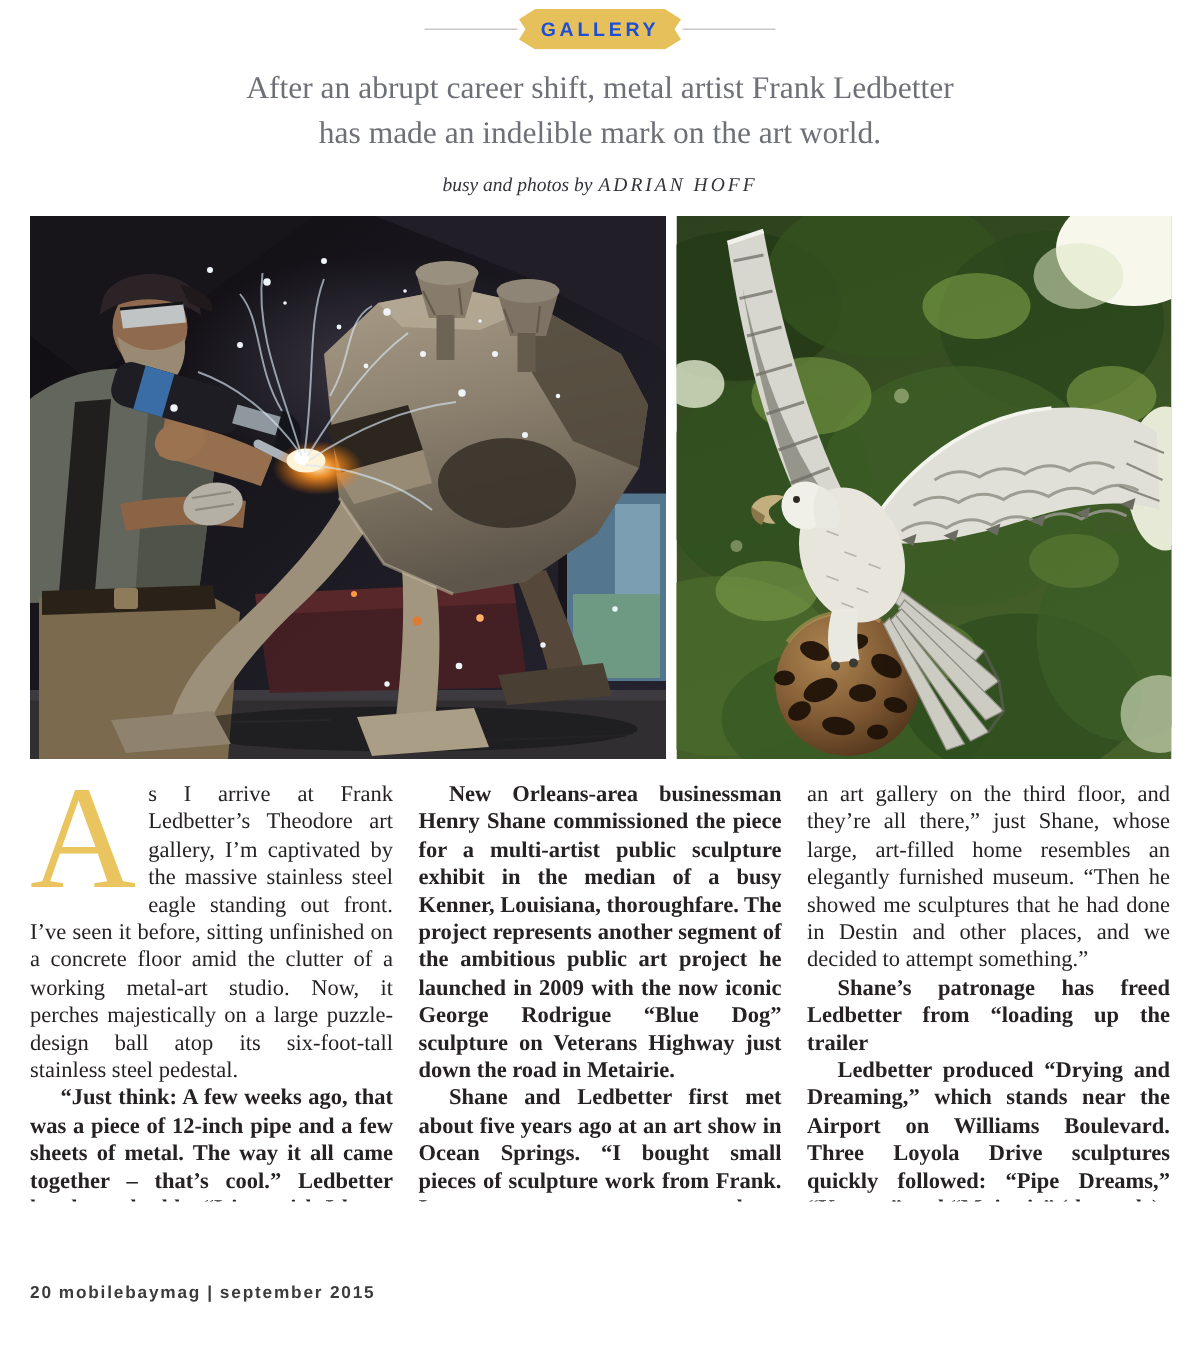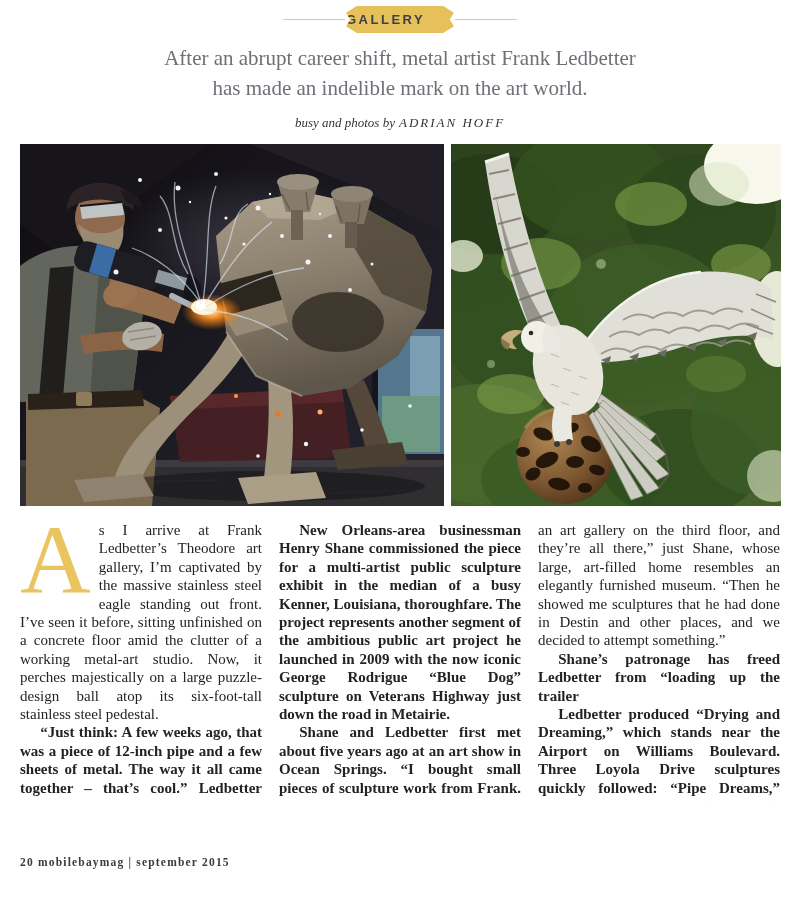--- a/index.html
+++ b/index.html
@@ -6,22 +6,22 @@
   .page{
     position:relative;width:800px;height:900px;background:#fff;overflow:hidden;
     font-family:"Liberation Serif",serif;color:var(--body-text,#262223);
   }
   
   .ornament{display:flex;align-items:center;justify-content:center;margin-top:6px;height:27px;}
   .rule{width:62px;height:1.5px;background:var(--rule-gray,#c8c8c8);}
   .badge{
     width:108px;height:27px;margin:0 1px;background:var(--badge-gold,#e6c05b);
     clip-path:polygon(10% 0,90% 0,100% 25%,96% 50%,100% 75%,90% 100%,10% 100%,0 75%,4% 50%,0 25%);
-    color:#404040;font-family:"Liberation Sans",sans-serif;font-weight:bold;
-    font-size:13px;letter-spacing:2.5px;text-align:left;line-height:28px;
+    color:#1d4ed8;font-family:"Liberation Sans",sans-serif;font-weight:bold;
+    font-size:13px;letter-spacing:2.5px;text-align:center;line-height:28px;
   }
   
   h1.title{
     margin:6px 0 0 0;text-align:center;font-weight:400;
     font-size:72px;line-height:72px;color:var(--title-gray,#54565e);
     font-family:"Liberation Serif",serif;letter-spacing:0px;
   }
   .subtitle{
     margin:10px 0 0 0;text-align:center;font-size:21px;line-height:30px;
     color:var(--subtitle-gray,#6e7077);
@@ -42,21 +42,21 @@
   .col p.cont{text-align-last:justify;}
   .dropcap{
     float:left;font-size:98px;line-height:74px;height:74px;
     color:var(--drop-cap-gold,#eac45e);margin:1px 8px 0 0;
     font-family:"Liberation Serif",serif;
   }
   
   .folio{
     position:absolute;left:20px;top:856px;font-size:11.5px;font-weight:bold;
     letter-spacing:1.2px;color:var(--footer-text,#3b3b3b);
-    font-family:Liberation Serif, serif;
+    font-family:Liberation Sans, sans-serif;
   }
   .folio span{margin-right:4px;}
 </style>
 </head>
 <body>
 
 <div class="page">
 
   <div class="ornament">
     <span class="rule"></span>

